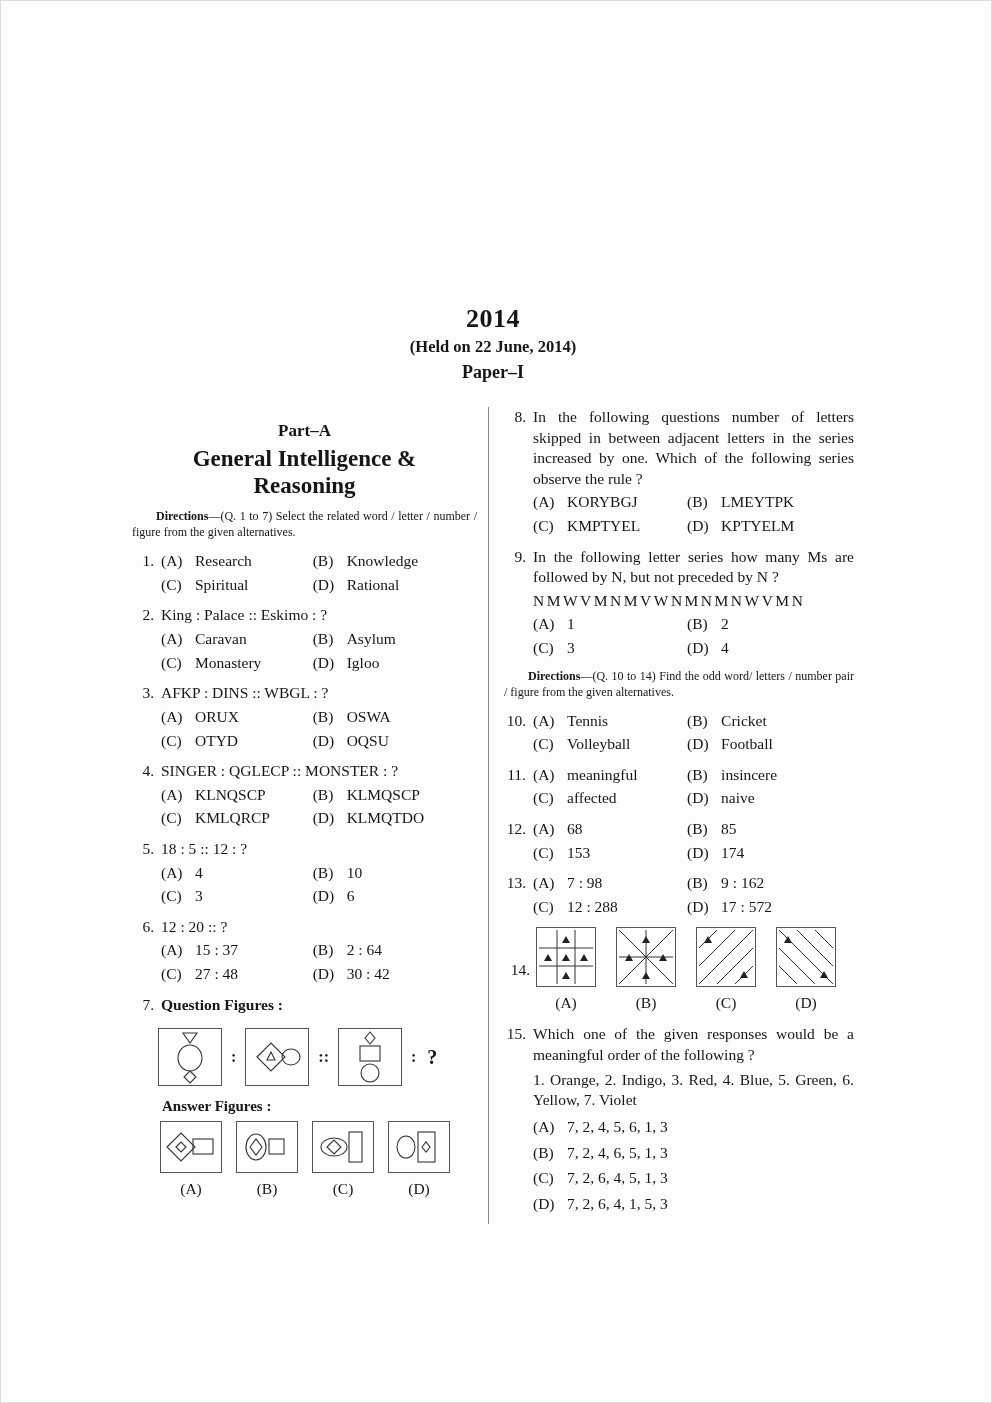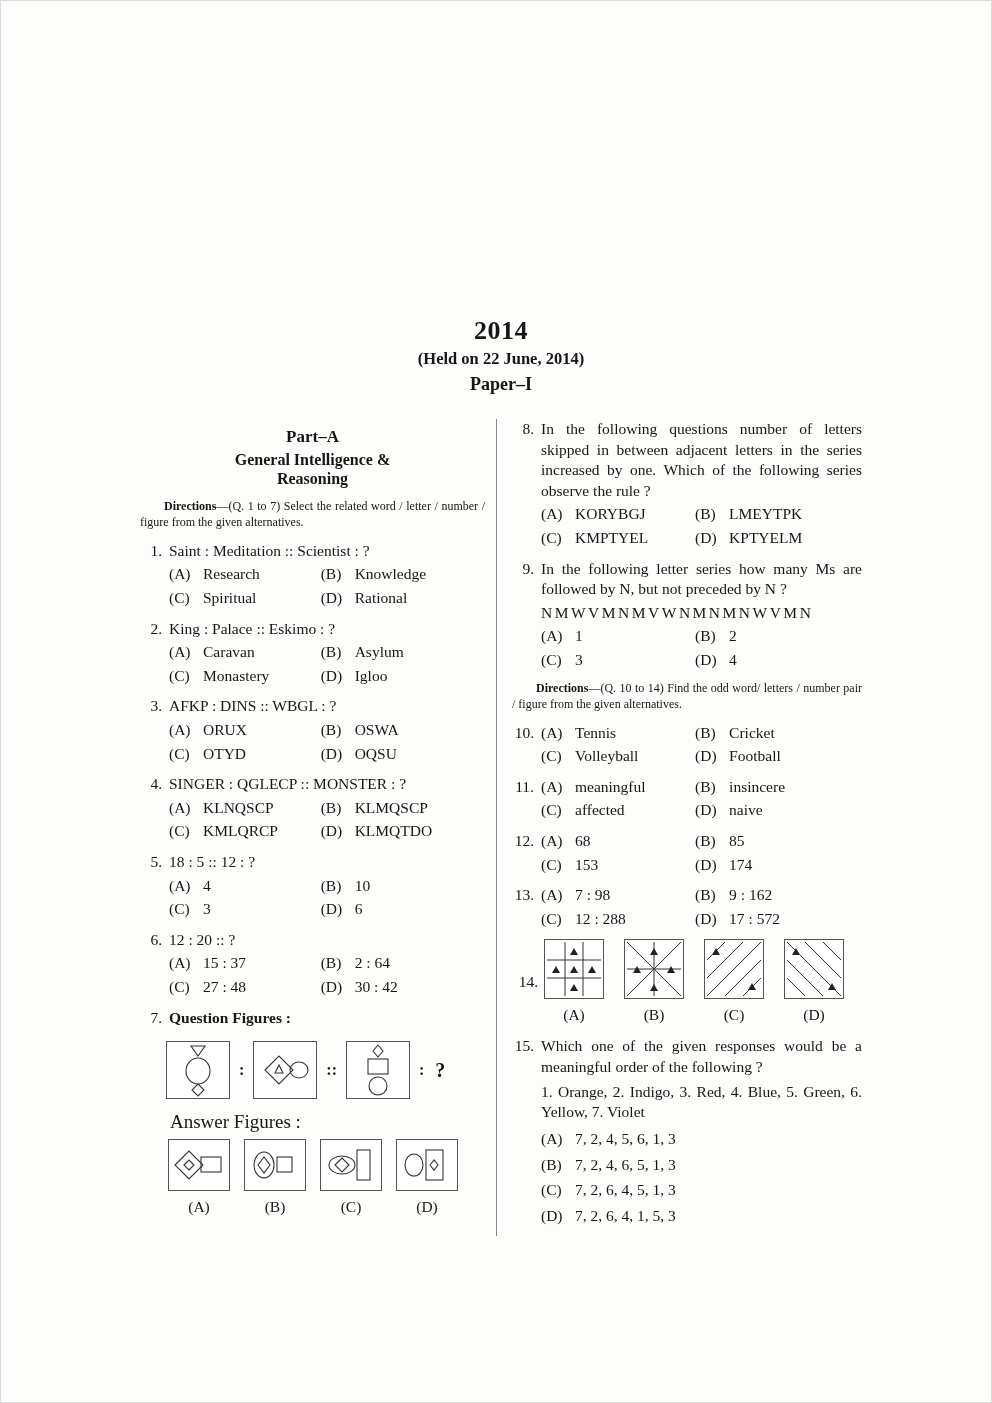--- a/index.html
+++ b/index.html
@@ -10,33 +10,33 @@
     font-family: "Liberation Serif", serif;
     color: #161616;
   }
   .page {
     position: relative;
     width: 992px; height: 1403px;
     background: #fdfdfb;
     border: 1px solid #dcdcdc;
     overflow: hidden;
   }
-  .content { position: absolute; top: 303px; left: 139px; width: 722px; margin-top: 12px; }
+  .content { position: absolute; top: 303px; left: 131px; width: 722px; }
 
   .header { text-align: center; }
   .year  { font-size: 26px; font-weight: 700; letter-spacing: .5px; }
   .held  { font-size: 16.5px; font-weight: 700; margin-top: 3px; }
   .paper-num { font-size: 18px; font-weight: 700; margin-top: 5px; }
 
   .columns { display: flex; align-items: center; margin-top: 24px; }
   .col-left  { width: 356px; padding-right: 11px; }
   .col-right { width: 366px; padding-left: 15px; border-left: 1px solid #888; }
 
   .part { text-align: center; font-weight: 700; font-size: 17px; }
-  .section-title { text-align: center; font-size: 16px; font-weight: 700; margin: 4px 0 10px; line-height: 1.18; }
+  .section-title { text-align: center; font-size: 23px; font-weight: 700; margin: 4px 0 10px; line-height: 1.18; }
   .directions { text-align: justify; text-indent: 24px; font-size: 12px; line-height: 1.33; margin: 0 0 10px; }
   .bold { font-weight: 700; }
 
   .question { display: flex; margin-bottom: 10px; font-size: 15.5px; line-height: 1.33; }
   .q-num  { flex: 0 0 29px; text-align: right; padding-right: 7px; }
   .q-body { flex: 1; min-width: 0; }
   .q-text { text-align: justify; margin-bottom: 3px; }
   .q-series { letter-spacing: 2.5px; margin-bottom: 3px; white-space: nowrap; }
   .q-list { text-align: justify; margin: 4px 0 6px; }
   .two-col { display: grid; grid-template-columns: 48% 52%; row-gap: 3px; }
@@ -45,21 +45,21 @@
   .opt-label { flex: 0 0 34px; }
   .opt-text  { flex: 1; }
 
   .fig-heading { font-weight: 700; }
   .fig-row { display: flex; align-items: center; gap: 9px; margin: 2px 0 12px 26px; }
   .fig-box { border: 1px solid #555; background: #fff; display: flex; align-items: center; justify-content: center; flex: 0 0 auto; }
   .qfig-box { width: 64px; height: 58px; }
   .afig-box { width: 62px; height: 52px; }
   .sep { font-size: 16px; font-weight: 700; }
   .qmark { font-size: 20px; font-weight: 700; margin-left: 2px; }
-  .answer-figures-label { font-weight: 400; font-size: 19px; margin: 12px 0 6px 30px; }
+  .answer-figures-label { font-weight: 700; font-size: 15px; margin: 12px 0 6px 30px; }
   .fig-col { display: flex; flex-direction: column; align-items: center; gap: 7px; }
   .fig-label { font-size: 15.5px; }
   .afig-row { margin-left: 28px; gap: 14px; align-items: flex-start; }
 
   .q14-block { display: flex; align-items: center; font-size: 15.5px; margin-bottom: 12px; margin-top: 4px; }
   .q14-num { flex: 0 0 32px; text-align: right; padding-right: 6px; }
   .q14-figs { display: flex; gap: 20px; }
   .q14-box { width: 60px; height: 60px; }
 
   svg { display: block; }
@@ -85,21 +85,20 @@
           <span>Reasoning</span>
         </div>
         <p class="directions">
           <span class="bold">Directions</span><span>—(Q. 1 to 7) Select the related word / letter / number / figure from the given alternatives.</span>
         </p>
 
         <div>
             <div class="question">
               <span class="q-num">1.</span>
               <div class="q-body">
-                <div class="q-text">Saint : Meditation :: Scientist : ?</div>
                 <div class="q-options two-col">
                   <div class="opt">
                     <span class="opt-label">(A)</span>
                     <span class="opt-text">Research</span>
                   </div>
                   <div class="opt">
                     <span class="opt-label">(B)</span>
                     <span class="opt-text">Knowledge</span>
                   </div>
                   <div class="opt">

